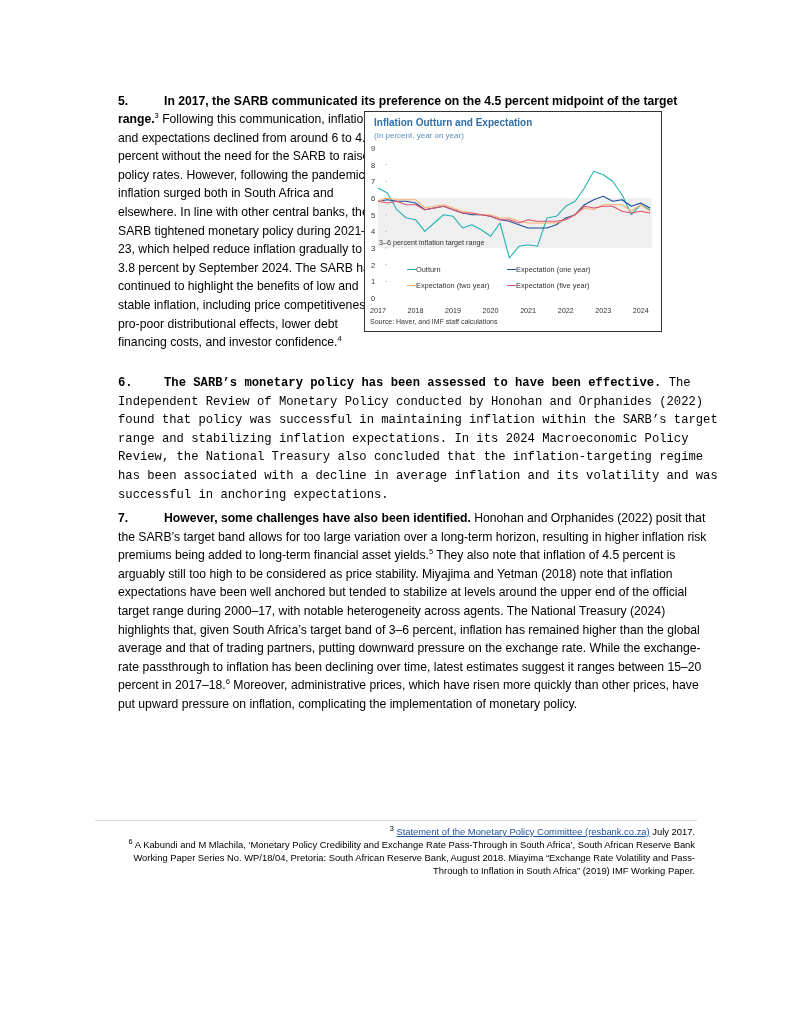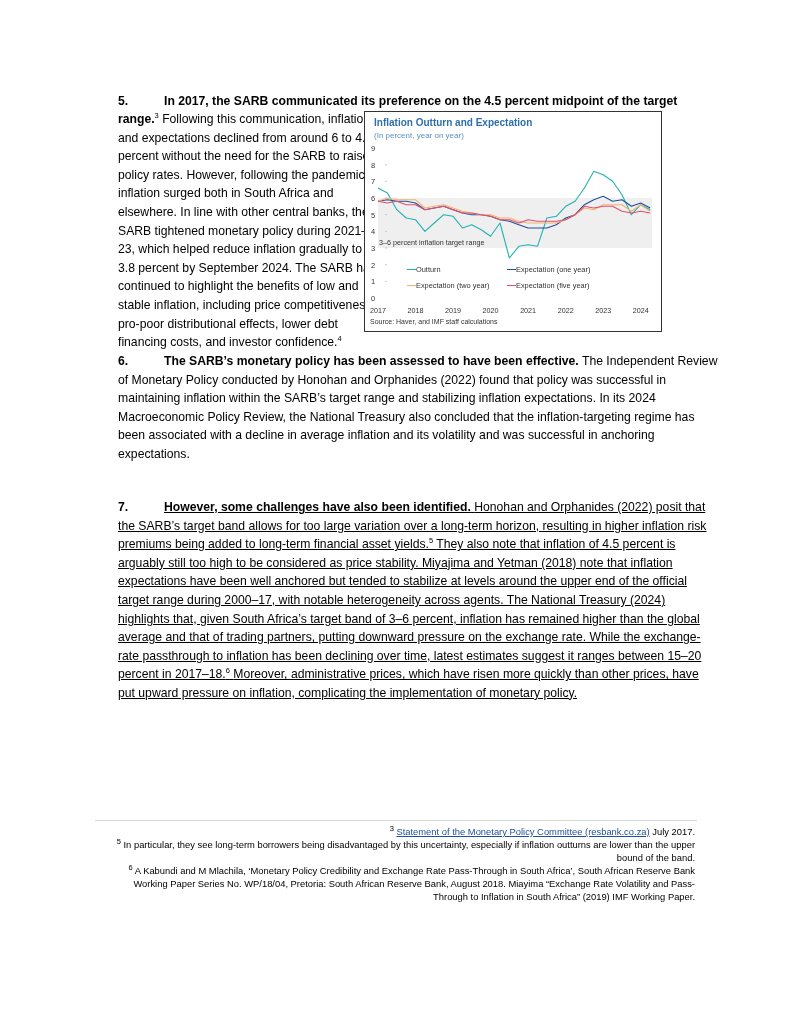--- a/index.html
+++ b/index.html
@@ -4,22 +4,22 @@
 <style>
   html, body { margin: 0; padding: 0; background: #ffffff; }
   body { width: 791px; height: 1024px; position: relative; overflow: hidden;
          font-family: "Liberation Sans", sans-serif; color: #000; }
   .para { position: absolute; left: 95px; width: 600px; font-size: 12.2px; line-height: 18.6px; margin-left: 23px; }
   .para .num { font-weight: bold; display: inline-block; width: 46px; }
   .para b { font-weight: bold; }
   sup { font-size: 7.5px; vertical-align: super; line-height: 0; }
   #p5-head { top: 92px; font-weight: bold; white-space: nowrap; }
   #p5-body { top: 110px; width: 260px; }
-  #p6 { top: 352px; }
-  #p7 { top: 498px; text-decoration: underline; }
+  #p6 { top: 374px; font-family: Liberation Mono, monospace; }
+  #p7 { top: 509px; }
   .chart-box { position: absolute; left: 364px; top: 111px; width: 298px; height: 221px;
                border: 1.5px solid #333; box-sizing: border-box; background: #fff; }
   .chart-title { position: absolute; left: 9px; top: 5px; font-size: 10px; font-weight: bold; color: #2f6fa8; white-space: nowrap; }
   .chart-sub { position: absolute; left: 9px; top: 19px; font-size: 8px; color: #5b8fc2; white-space: nowrap; }
   .chart-src { position: absolute; left: 5px; top: 206px; font-size: 7px; color: #333; white-space: nowrap; }
   .chart-svg { position: absolute; left: 0; top: 0; }
   .chart-svg text { font-family: "Liberation Sans", sans-serif; }
   .fn-rule { position: absolute; left: 95px; width: 602px; top: 820px; height: 1px; background: #d8d8d8; }
   .fn { position: absolute; left: 95px; width: 600px; font-size: 9.4px; line-height: 13px; }
   .fn .hang { display: block; padding-left: 12px; text-indent: -12px; }
@@ -92,15 +92,14 @@
 <div class="para" id="p7">
   <span class="num">7.</span><b>However, some challenges have also been identified.</b>
   <span>Honohan and Orphanides (2022) posit that the SARB’s target band allows for too large variation over a long-term horizon, resulting in higher inflation risk premiums being added to long-term financial asset yields.</span><sup>5</sup>
   <span>They also note that inflation of 4.5 percent is arguably still too high to be considered as price stability. Miyajima and Yetman (2018) note that inflation expectations have been well anchored but tended to stabilize at levels around the upper end of the official target range during 2000–17, with notable heterogeneity across agents. The National Treasury (2024) highlights that, given South Africa’s target band of 3–6 percent, inflation has remained higher than the global average and that of trading partners, putting downward pressure on the exchange rate. While the exchange-rate passthrough to inflation has been declining over time, latest estimates suggest it ranges between 15–20 percent in 2017–18.</span><sup>6</sup>
   <span>Moreover, administrative prices, which have risen more quickly than other prices, have put upward pressure on inflation, complicating the implementation of monetary policy.</span>
 </div>
 
 <div class="fn-rule"></div>
 <div class="fn" style="top:825px;text-align:right;">
   <span class="hang"><sup>3</sup> <a href="#">Statement of the Monetary Policy Committee (resbank.co.za)</a><span> July 2017.</span></span>
-  <span class="hang"><sup>5</sup> <span>In particular, they see long-term borrowers being disadvantaged by this uncertainty, especially if inflation outturns are lower than the upper bound of the band.</span></span>
   <span class="hang"><sup>6</sup> <span>A Kabundi and M Mlachila, ‘Monetary Policy Credibility and Exchange Rate Pass-Through in South Africa’, South African Reserve Bank Working Paper Series No. WP/18/04, Pretoria: South African Reserve Bank, August 2018. Miayima “Exchange Rate Volatility and Pass-Through to Inflation in South Africa” (2019) IMF Working Paper.</span></span>
 </div>
 
 </body></html>

